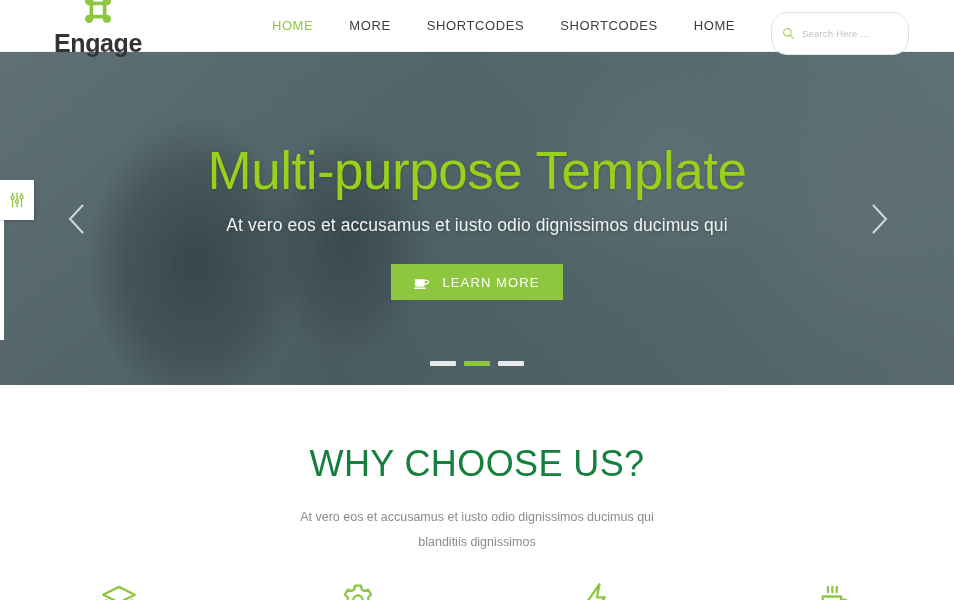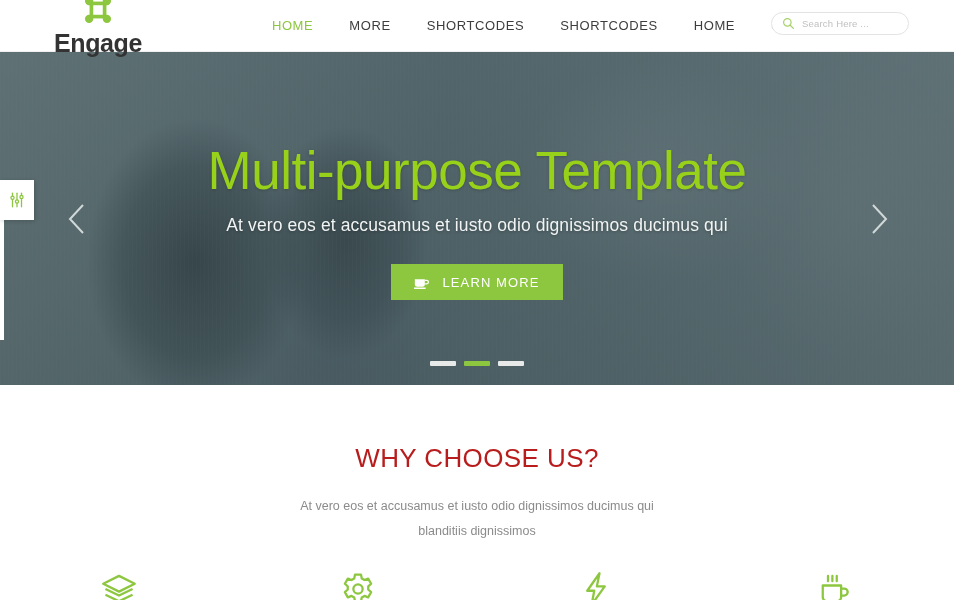--- a/index.html
+++ b/index.html
@@ -54,21 +54,21 @@
     white-space: nowrap;
     cursor: pointer;
   }
   .nav-item.active { color: #8dc63f; }
 
   .search-box {
     position: absolute;
     right: 45px;
     top: 12px;
     width: 138px;
-    height: 23px;
+    height: 43px;
     border: 1px solid #e3e3e3;
     border-radius: 16px;
     display: flex;
     align-items: center;
     padding-left: 10px;
     background: #fff;
   }
   .search-icon { width: 13px; height: 13px; flex: none; margin-right: 7px; }
   .search-input {
     border: none;
@@ -190,22 +190,22 @@
     z-index: 29;
   }
 
   
   .why {
     text-align: center;
     padding-top: 58px;
     background: #ffffff;
   }
   .why-title {
-    font-size: 26px;
-    color: #b91c1c;
+    font-size: 36px;
+    color: #15803d;
     font-weight: 400;
     letter-spacing: 0.4px;
   }
   .why-sub {
     margin-top: 20px;
     font-size: 12.5px;
     color: #8b8b8b;
     line-height: 2.0;
     font-weight: 400;
   }

